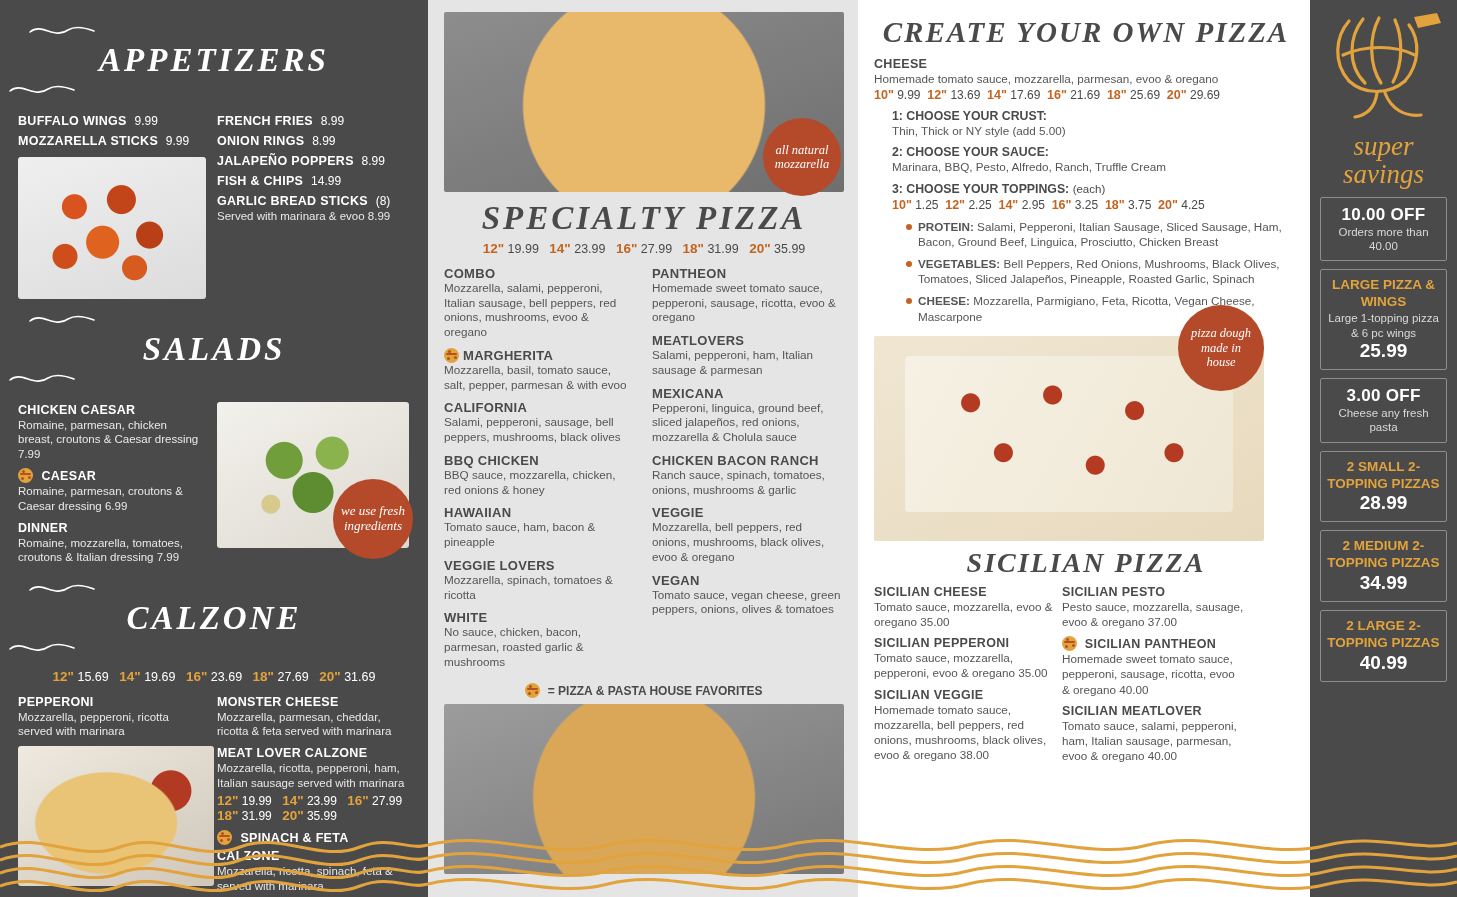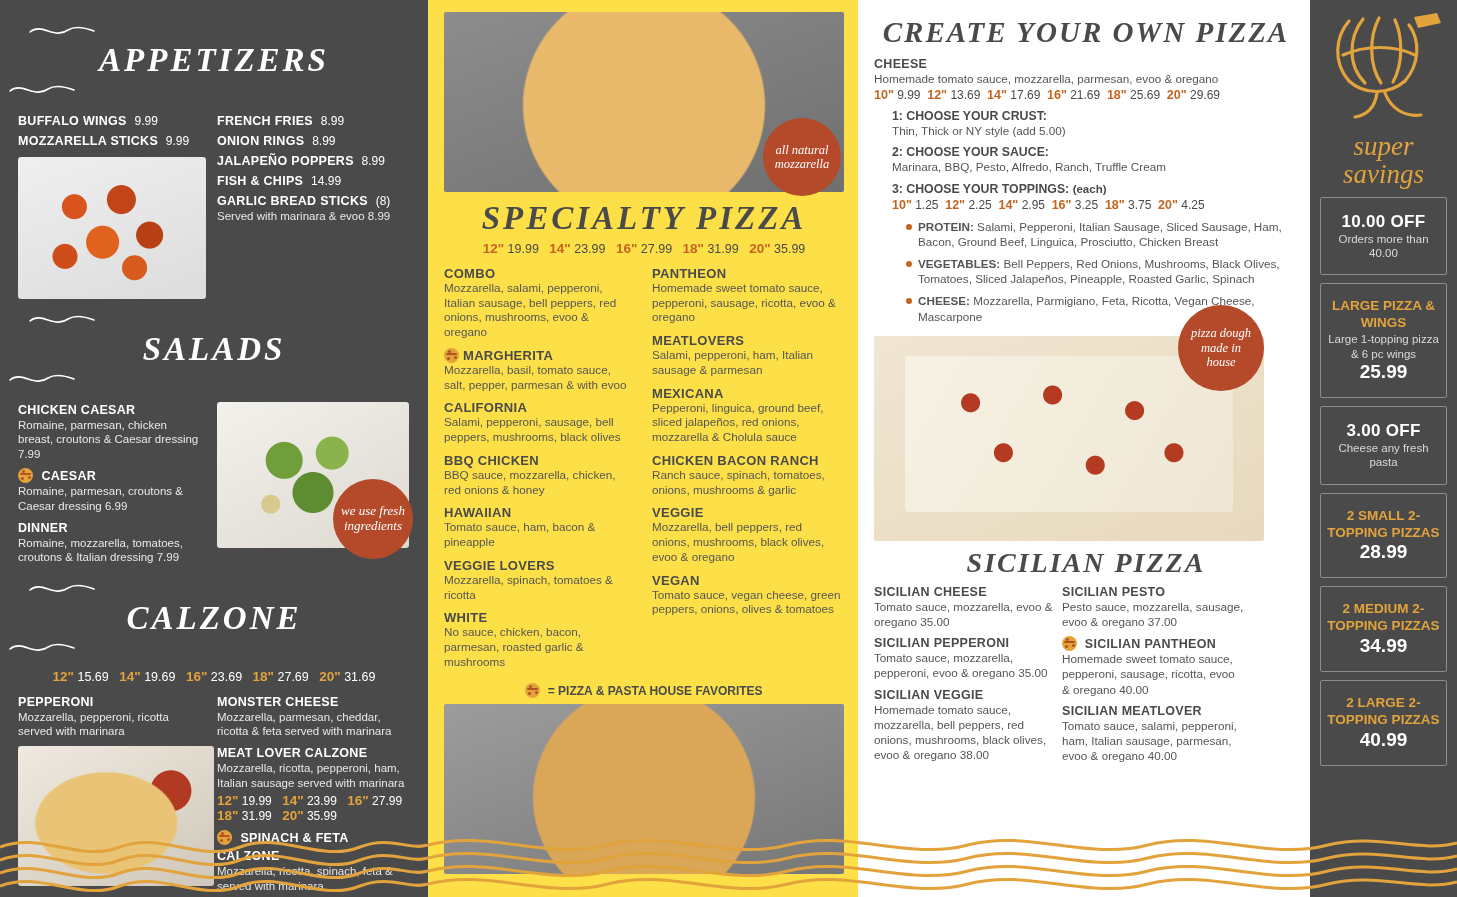--- a/index.html
+++ b/index.html
@@ -109,21 +109,21 @@
   .size-row .sp { display:inline-block; width:7px; }
 
   .badge-circle {
     position:absolute; border-radius:50%; background:#b44a2a; color:#fff;
     display:flex; align-items:center; justify-content:center; text-align:center;
     font-family:"Liberation Serif", serif; font-style:italic; line-height:1.15;
   }
 
   
   .col-mid {
-    width:430px; height:897px; background:#fde047; position:relative;
+    width:430px; height:897px; background:#e5e5e5; position:relative;
     padding:12px 14px 0 16px;
   }
   .pizza-photo-top {
     width:400px; height:180px; border-radius:2px;
     background:
       radial-gradient(circle at 50% 52%, #e8b96a 0 120px, transparent 122px),
       radial-gradient(circle at 38% 42%, #c9572d 0 13px, transparent 14px),
       radial-gradient(circle at 60% 38%, #c9572d 0 12px, transparent 13px),
       radial-gradient(circle at 48% 62%, #e8c86a 0 11px, transparent 12px),
       radial-gradient(circle at 66% 64%, #c9572d 0 11px, transparent 12px),
@@ -194,21 +194,21 @@
   .col-far {
     width:147px; height:897px; background:#4a4a4a; color:#fff;
     position:relative; padding:8px 8px 0 8px;
   }
   .savings-script {
     font-family:"Liberation Serif", serif; font-style:italic;
     color:#e2a33c; font-size:27px; text-align:center; line-height:1.05; margin:4px 0 8px;
   }
   .deal {
     border:1px solid #8d8d8d; border-radius:2px; margin:0 2px 8px 2px;
-    padding:14px 4px; text-align:center;
+    padding:7px 4px; text-align:center;
   }
   .deal .big { font-weight:bold; font-size:17px; color:#fff; letter-spacing:.3px; }
   .deal .sub { font-size:11.5px; color:#d9d9d9; line-height:1.25; }
   .deal .orange { color:#e2a33c; font-weight:bold; font-size:13.5px; line-height:1.25; }
   .deal .pricebig { font-weight:bold; font-size:19px; color:#fff; }
 
   
   .logo-wrap { height:120px; display:flex; align-items:center; justify-content:center; }
 
   
@@ -506,21 +506,21 @@
       <span>29.69</span>
     </div>
 
     <div style="padding-left:18px;">
       <div class="step">1: CHOOSE YOUR CRUST:</div>
       <div class="r-text">Thin, Thick or NY style (add 5.00)</div>
       <div class="step">2: CHOOSE YOUR SAUCE:</div>
       <div class="r-text">Marinara, BBQ, Pesto, Alfredo, Ranch, Truffle Cream</div>
       <div class="step">
         <span>3: CHOOSE YOUR TOPPINGS:</span>
-        <span style="font-weight:bold;font-size:11.5px;">(each)</span>
+        <span style="font-weight:normal;font-size:11.5px;">(each)</span>
       </div>
       <div class="r-sizes">
         <b>10"</b>
         <span>1.25</span>&nbsp;
         <b>12"</b>
         <span>2.25</span>&nbsp;
         <b>14"</b>
         <span>2.95</span>&nbsp;
         <b>16"</b>
         <span>3.25</span>&nbsp;

